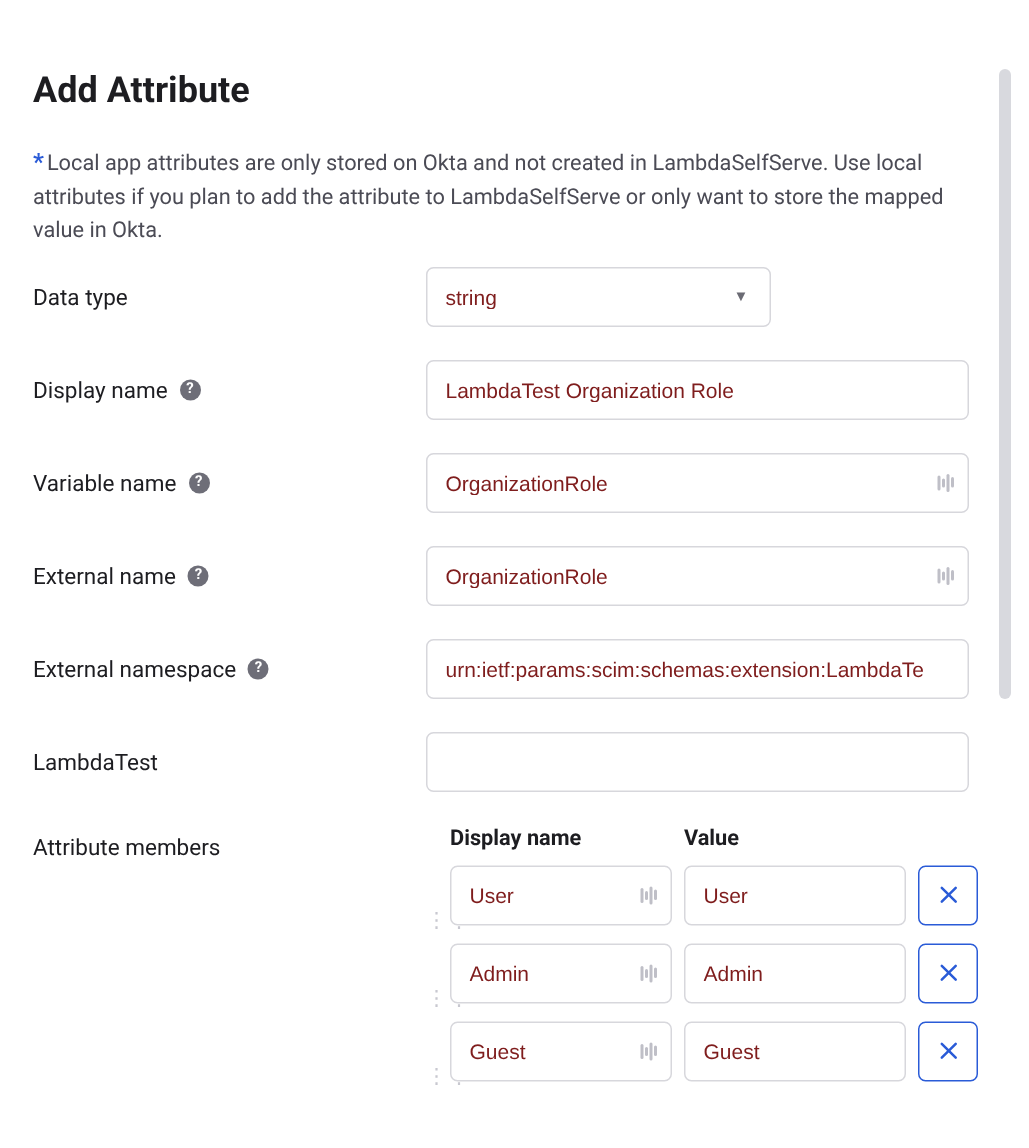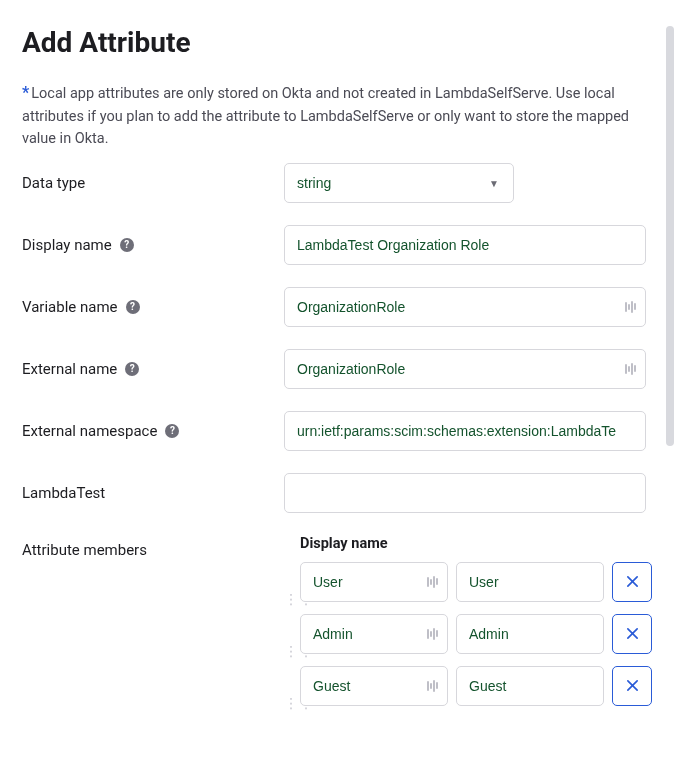--- a/index.html
+++ b/index.html
@@ -25,23 +25,23 @@
       height: 460px;
       background: transparent;
     }
     .scrollbar-thumb {
       width: 8px;
       height: 420px;
       background: #d8d9de;
       border-radius: 4px;
     }
     h1.title {
-      font-size: 28px;
+      font-size: 24px;
       font-weight: 700;
-      margin-top: 6px;
+      margin-top: 26px;
       margin-bottom: 22px;
     }
     .info {
       font-size: 14.5px;
       line-height: 1.55;
       color: #4b4b55;
       margin-bottom: 12px;
     }
     .asterisk {
       color: #2a5bd7;
@@ -83,21 +83,21 @@
     .select-wrap {
       position: relative;
     }
     .text-input, .select-input, .narrow-input {
       width: 100%;
       height: 40px;
       border: 1px solid #d7d7dc;
       border-radius: 5px;
       padding: 0 12px;
       font-size: 14px;
-      color: #14532d;
+      color: #7f1d1d;
       background: #fff;
       outline: none;
     }
     .select-input {
       width: 230px;
       appearance: none;
       padding-right: 30px;
     }
     .select-caret {
       position: absolute;
@@ -298,20 +298,21 @@
       <input type="text" class="text-input" value="" style="">
     </div>
   </div>
 
 
   <div class="members-block">
     <div class="label-col">Attribute members</div>
     <div class="members-grid">
       <div class="members-header">
         <div class="mh-display">Display name</div>
+        <div class="mh-value">Value</div>
       </div>
 
       <div class="member-row">
         <span class="drag-handle"></span>
         <div class="narrow-wrap">
           <input type="text" class="narrow-input" value="User" style="">
           <span class="input-suffix-icon">
             <span class="bar"></span>
               <span class="bar"></span>
               <span class="bar"></span>

